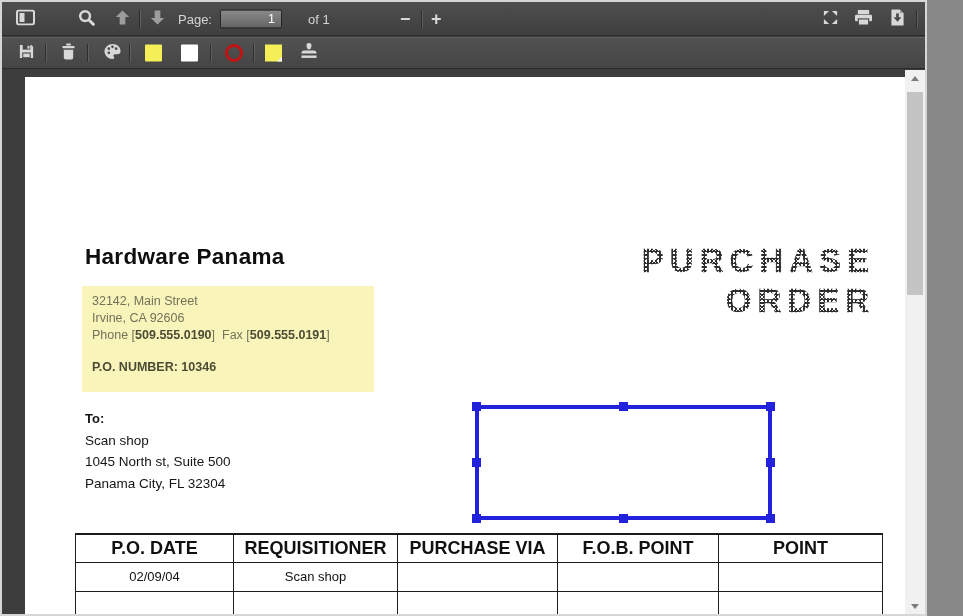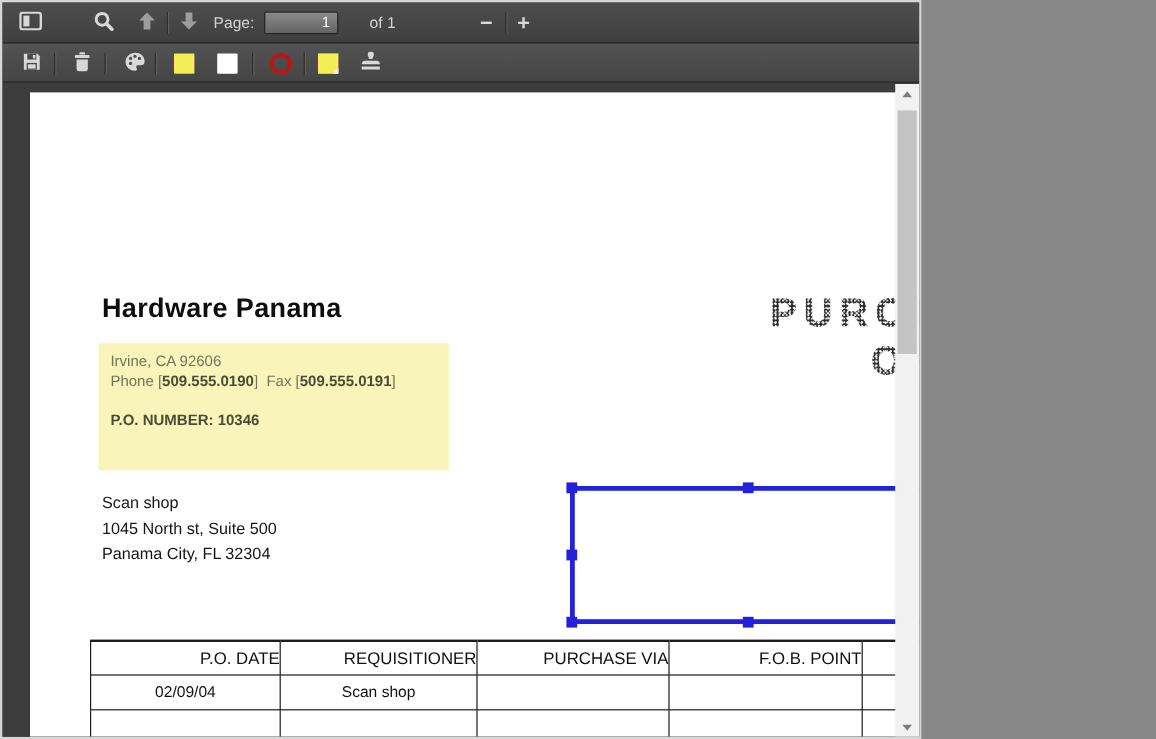--- a/index.html
+++ b/index.html
@@ -1,20 +1,20 @@
 <!DOCTYPE html>
 <html><head>
 <meta charset="utf-8">
 <style>
   * { margin:0; padding:0; box-sizing:border-box; }
   html,body { background:#888; }
   body { font-family:"Liberation Sans", sans-serif; }
 
   .window{
-    position:relative; width:768px; height:616px;
+    position:relative; width:927px; height:616px;
     border:2px solid #d6d6d6; background:#3d3d3d; overflow:hidden;
   }
 
   
   .toolbar-top{
     position:absolute; left:0; top:0; right:0; height:34px;
     background:linear-gradient(#4e4e4e,#3f3f3f);
     border-bottom:1px solid #2c2c2c;
   }
   .toolbar-anno{
@@ -103,21 +103,21 @@
 
   .po-table{
     position:absolute; left:50px; top:456px; width:807px;
     border-collapse:collapse; table-layout:fixed;
     font-size:13px; color:#111;
   }
   .po-table th, .po-table td{
     border:1.6px solid #1c1c1c; text-align:center; vertical-align:middle;
     overflow:hidden; white-space:nowrap;
   }
-  .po-table thead th{ height:28px; font-size:14px; font-weight:normal; border-top-width:2.4px;text-align:right; }
+  .po-table thead th{ height:28px; font-size:18px; font-weight:bold; border-top-width:2.4px; }
   .po-table tbody tr:nth-child(1) td{ height:29px; }
   .po-table tbody tr:nth-child(2) td{ height:27px; border-bottom:none; }
 
   
   .scrollbar{ position:absolute; right:0; top:0; bottom:0; width:20px; background:#f1f1f1; }
   .sb-btn{ position:absolute; left:0; width:20px; height:16px; display:flex; align-items:center; justify-content:center; cursor:pointer; }
   .sb-up{ top:0; } .sb-down{ bottom:0; }
   .tri-up{ width:0; height:0; border-left:4px solid transparent; border-right:4px solid transparent; border-bottom:5px solid #7d7d7d; }
   .tri-down{ width:0; height:0; border-left:4px solid transparent; border-right:4px solid transparent; border-top:5px solid #7d7d7d; }
   .sb-thumb{ position:absolute; left:2px; top:22px; width:16px; height:203px; background:#c4c4c4; cursor:pointer; }
@@ -302,28 +302,30 @@
 
       <div class="company">Hardware Panama</div>
 
       <div class="stamp">
         <div>PURCHASE</div>
         <div>ORDER</div>
         <span class="speckle"></span>
       </div>
 
       <div class="addr-block" style="background-color: rgb(248, 244, 186);">
+        <div>32142, Main Street</div>
         <div>Irvine, CA 92606</div>
         <div>
           <span>Phone [</span><b>509.555.0190</b><span>]</span>&nbsp;&nbsp;<span>Fax [</span><b>509.555.0191</b><span>]</span>
         </div>
         <div class="addr-po">P.O. NUMBER: 10346</div>
       </div>
 
       <div class="to-block">
+        <div class="to-label">To:</div>
         <div>Scan shop</div>
         <div>1045 North st, Suite 500</div>
         <div>Panama City, FL 32304</div>
       </div>
 
       <div class="anno-rect" style="border-color: rgb(34, 34, 221);">
         <span class="handle" style="left: -7px; top: -7px; background-color: rgb(34, 34, 221);"></span>
         <span class="handle" style="left: calc(50% - 4.5px); top: -7px; background-color: rgb(34, 34, 221);"></span>
         <span class="handle" style="right: -7px; top: -7px; background-color: rgb(34, 34, 221);"></span>
         <span class="handle" style="left: -7px; top: calc(50% - 4.5px); background-color: rgb(34, 34, 221);"></span>

